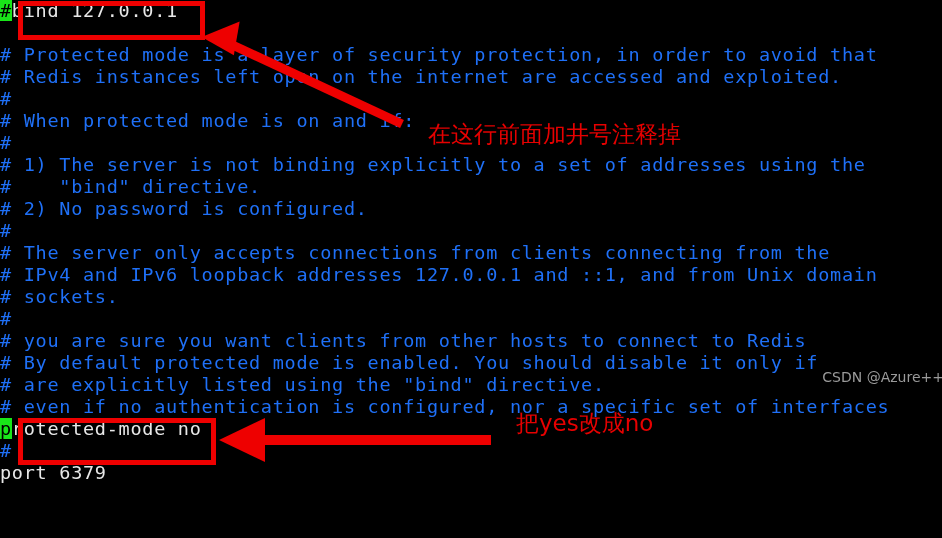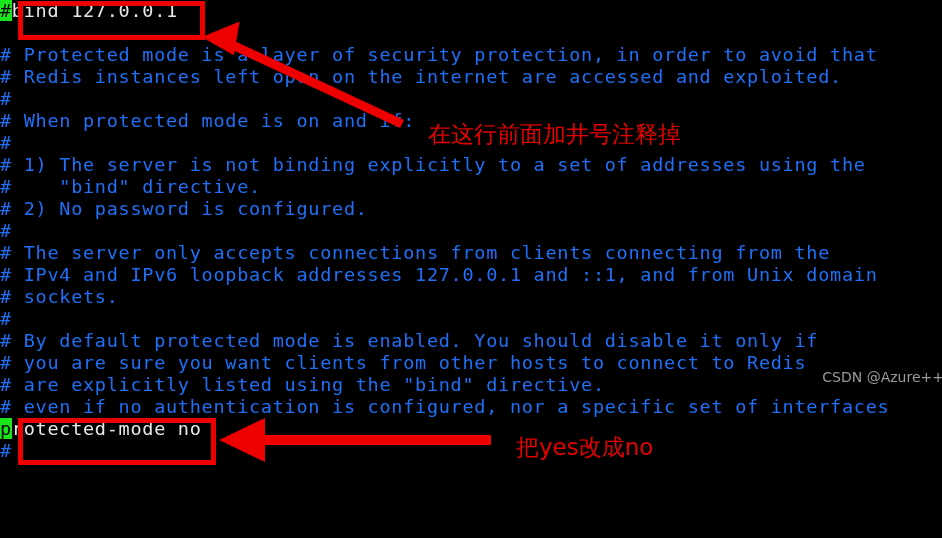--- a/index.html
+++ b/index.html
@@ -79,41 +79,42 @@
       <div class="line comment"><span># When protected mode is on and if:</span></div>
       <div class="line comment"><span>#</span></div>
       <div class="line comment"><span># 1) The server is not binding explicitly to a set of addresses using the</span></div>
       <div class="line comment"><span>#    "bind" directive.</span></div>
       <div class="line comment"><span># 2) No password is configured.</span></div>
       <div class="line comment"><span>#</span></div>
       <div class="line comment"><span># The server only accepts connections from clients connecting from the</span></div>
       <div class="line comment"><span># IPv4 and IPv6 loopback addresses 127.0.0.1 and ::1, and from Unix domain</span></div>
       <div class="line comment"><span># sockets.</span></div>
       <div class="line comment"><span>#</span></div>
+      <div class="line comment"><span># you are sure you want clients from other hosts to connect to Redis</span></div>
       <div class="line comment"><span># By default protected mode is enabled. You should disable it only if</span></div>
-      <div class="line comment"><span># you are sure you want clients from other hosts to connect to Redis</span></div>
       <div class="line comment"><span># are explicitly listed using the "bind" directive.</span></div>
       <div class="line comment"><span># even if no authentication is configured, nor a specific set of interfaces</span></div>
       <div class="line setting"><span class="cursor">p</span><span>rotected-mode no</span></div>
       <div class="line comment"><span>#</span></div>
+      <div class="line setting"><span>port 6379</span></div>
     </div>
 
   <div class="overlay">
     <svg width="942" height="538" viewBox="0 0 942 538">
 
       <rect x="2.5" y="3.5" width="182" height="34" fill="none" stroke="#ee0000" stroke-width="5"></rect>
 
       <line x1="384" y1="124" x2="206" y2="41" stroke="#ee0000" stroke-width="9" stroke-linecap="butt"></line>
       <polygon points="186,31 227,31 209,60" fill="#ee0000" transform="rotate(-22 200,40)"></polygon>
 
       <rect x="2.5" y="420.5" width="193" height="42" fill="none" stroke="#ee0000" stroke-width="5"></rect>
 
       <line x1="473" y1="440" x2="240" y2="440" stroke="#ee0000" stroke-width="10" stroke-linecap="butt"></line>
       <polygon points="201,440 247,418 247,462" fill="#ee0000"></polygon>
     </svg>
 
     <div class="anno-text" style="left:410px; top:119px;">在这行前面加井号注释掉</div>
 
-    <div class="anno-text" style="left:498px; top:432px;">把yes改成no</div>
+    <div class="anno-text" style="left:498px; top:408px;">把yes改成no</div>
 
     <div class="watermark">CSDN @Azure++</div>
   </div>
 </div>
 
 </body></html>

